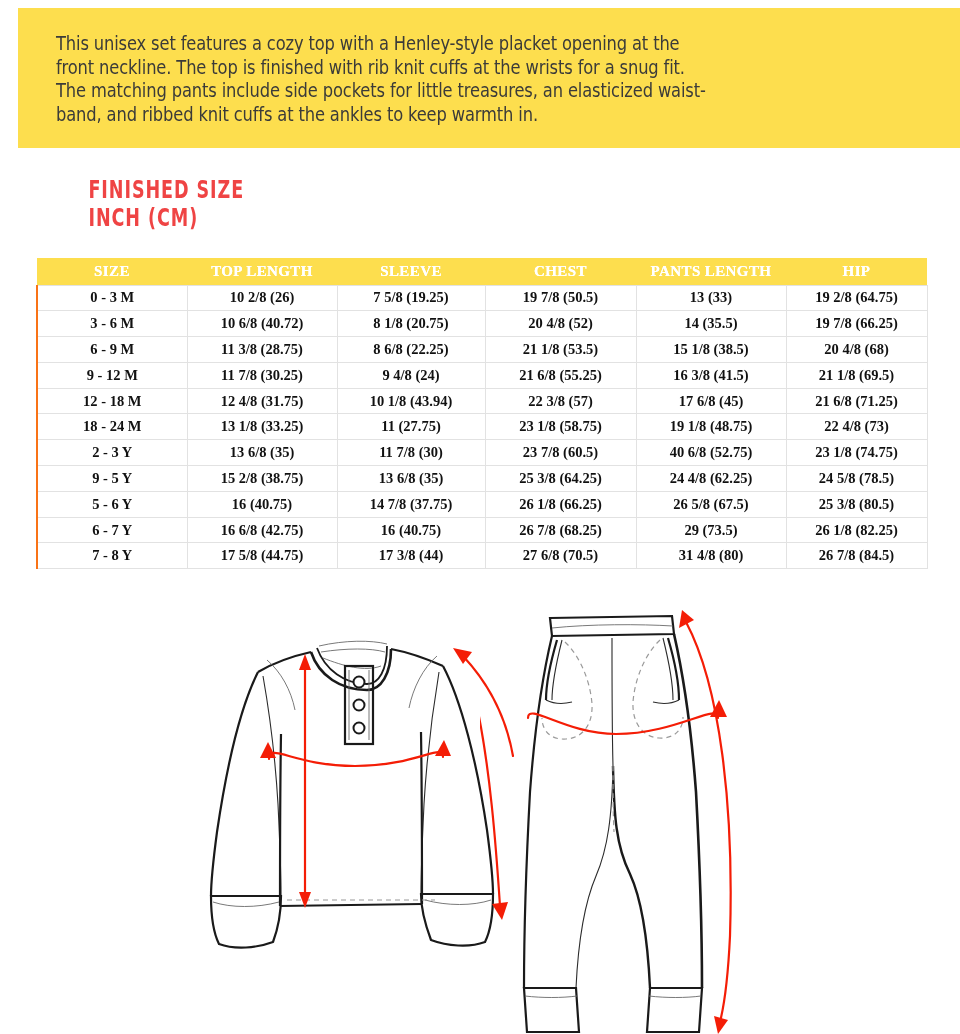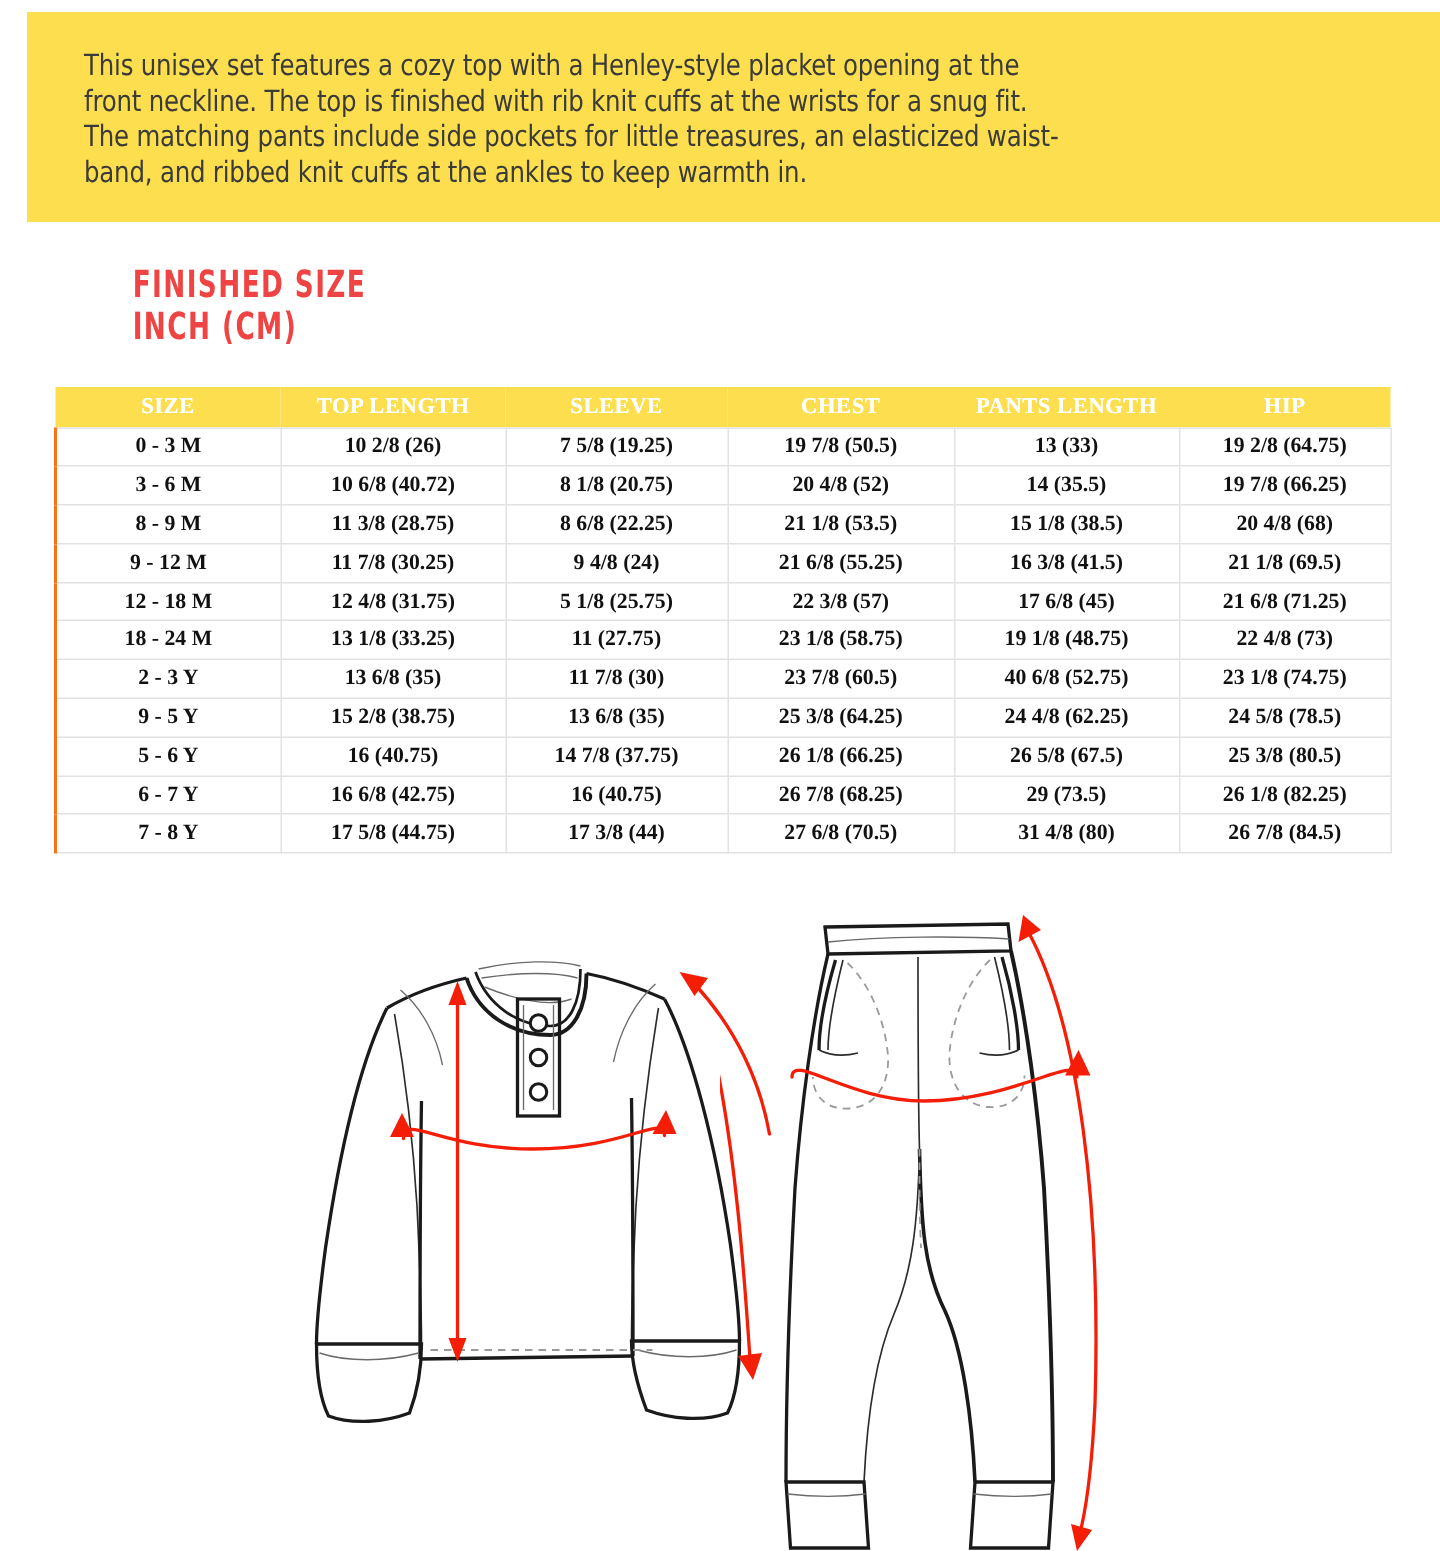--- a/index.html
+++ b/index.html
@@ -171,39 +171,39 @@
         </tr>
         <tr>
           <td>3 - 6 M</td>
           <td>10 6/8 (40.72)</td>
           <td>8 1/8 (20.75)</td>
           <td>20 4/8 (52)</td>
           <td>14 (35.5)</td>
           <td>19 7/8 (66.25)</td>
         </tr>
         <tr>
-          <td>8 - 9 M</td>
+          <td>6 - 9 M</td>
           <td>11 3/8 (28.75)</td>
           <td>8 6/8 (22.25)</td>
           <td>21 1/8 (53.5)</td>
           <td>15 1/8 (38.5)</td>
           <td>20 4/8 (68)</td>
         </tr>
         <tr>
           <td>9 - 12 M</td>
           <td>11 7/8 (30.25)</td>
           <td>9 4/8 (24)</td>
           <td>21 6/8 (55.25)</td>
           <td>16 3/8 (41.5)</td>
           <td>21 1/8 (69.5)</td>
         </tr>
         <tr>
           <td>12 - 18 M</td>
           <td>12 4/8 (31.75)</td>
-          <td>5 1/8 (25.75)</td>
+          <td>10 1/8 (43.94)</td>
           <td>22 3/8 (57)</td>
           <td>17 6/8 (45)</td>
           <td>21 6/8 (71.25)</td>
         </tr>
         <tr>
           <td>18 - 24 M</td>
           <td>13 1/8 (33.25)</td>
           <td>11 (27.75)</td>
           <td>23 1/8 (58.75)</td>
           <td>19 1/8 (48.75)</td>

